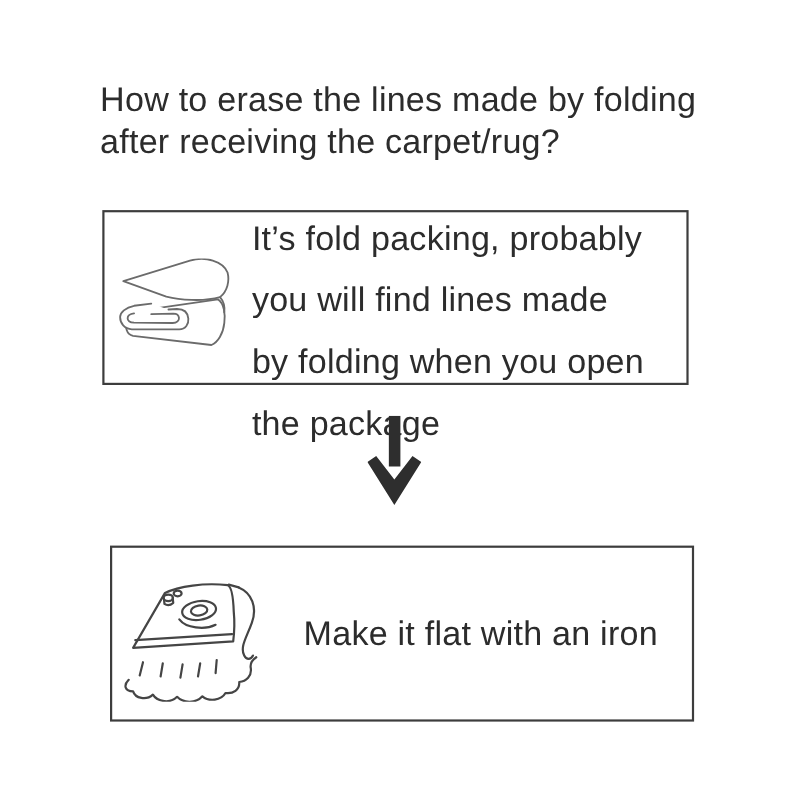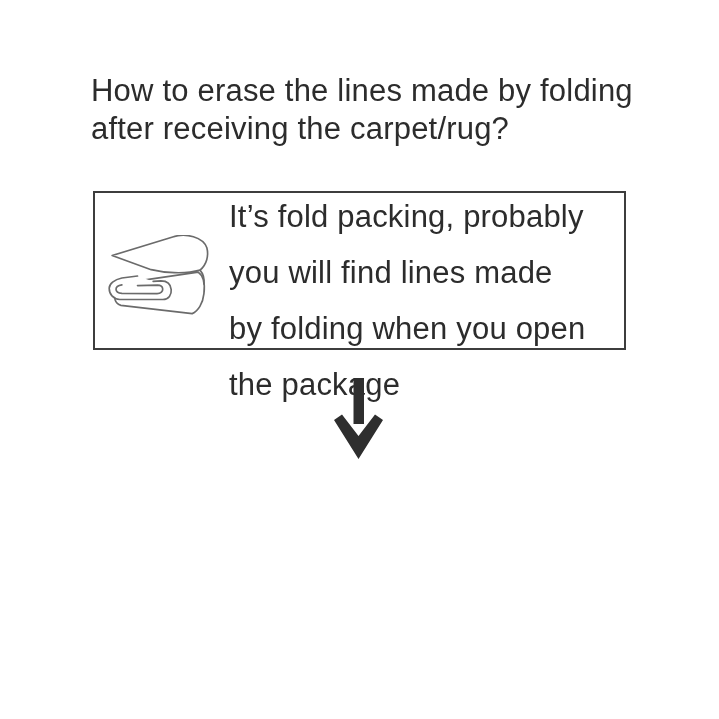--- a/index.html
+++ b/index.html
@@ -76,14 +76,40 @@
 you will find lines made
 by folding when you open
 the package</p>
   </div>
 
   <svg class="down-arrow" viewBox="0 0 49 81" aria-hidden="true">
     <path d="M19.5,0 L30,0 L30,46 L19.5,46 Z"></path>
     <path d="M0,42 L8,36.5 L24.5,58 L41,36.5 L49,42 L24.5,81 Z"></path>
   </svg>
 
+  <div class="step-box box-2">
+    <svg class="iron-icon" viewBox="0 0 124 110" aria-hidden="true">
+
+      <path d="M9,61 L100,55 C101,47 101.5,38 100.5,28 C100,14 98,5 95,4 C74,1.5 50,5 38,11 Z" fill="#ffffff"></path>
+
+      <path d="M11,54 L99,48.5" fill="none"></path>
+
+      <ellipse cx="69" cy="27" rx="15.5" ry="8.5" transform="rotate(-8 69 27)" fill="#ffffff"></ellipse>
+      <ellipse cx="69" cy="27" rx="7.5" ry="4.5" transform="rotate(-8 69 27)" fill="#ffffff"></ellipse>
+
+      <path d="M51,35 C57,43 74,45 84,40" fill="none"></path>
+
+      <ellipse cx="41" cy="15.5" rx="4.2" ry="3" fill="#ffffff"></ellipse>
+      <ellipse cx="49.5" cy="11.5" rx="3.6" ry="2.6" fill="#ffffff"></ellipse>
+      <path d="M37,16 L37.5,21 M45,15.5 L45.5,20 M37.5,21 Q41.5,23.5 45.5,20" fill="none" stroke-width="1.4"></path>
+
+      <path d="M96,3.5 L105,6" fill="none" stroke-width="5"></path>
+
+      <path d="M105,6 C117,11 122,24 117,38 C112,52 106,60 110,68 C112,72 116,72 118,68" fill="none"></path>
+
+      <path d="M18,74 L15,86 M36,75 L34,87 M54,76 L52,88 M70,75 L68,87 M85,72 L84,84" fill="none" stroke-width="1.6"></path>
+
+      <path d="M5,90 C0,95 1.5,100.5 9,100.5 C11,107 21,109 27,103.5 C31,110 43,112 49,105.5 C54,111 66,112 72,105 C78,110 89,109 93,102 C100,103 106,99 105.5,92 C112,91.5 117,86.5 116,79.5 C115,74.5 118,71.5 121,69.5" fill="none" stroke-width="1.7"></path>
+    </svg>
+    <p class="step-text text-2">Make it flat with an iron</p>
+  </div>
 
 </div>
 
 </body></html>

